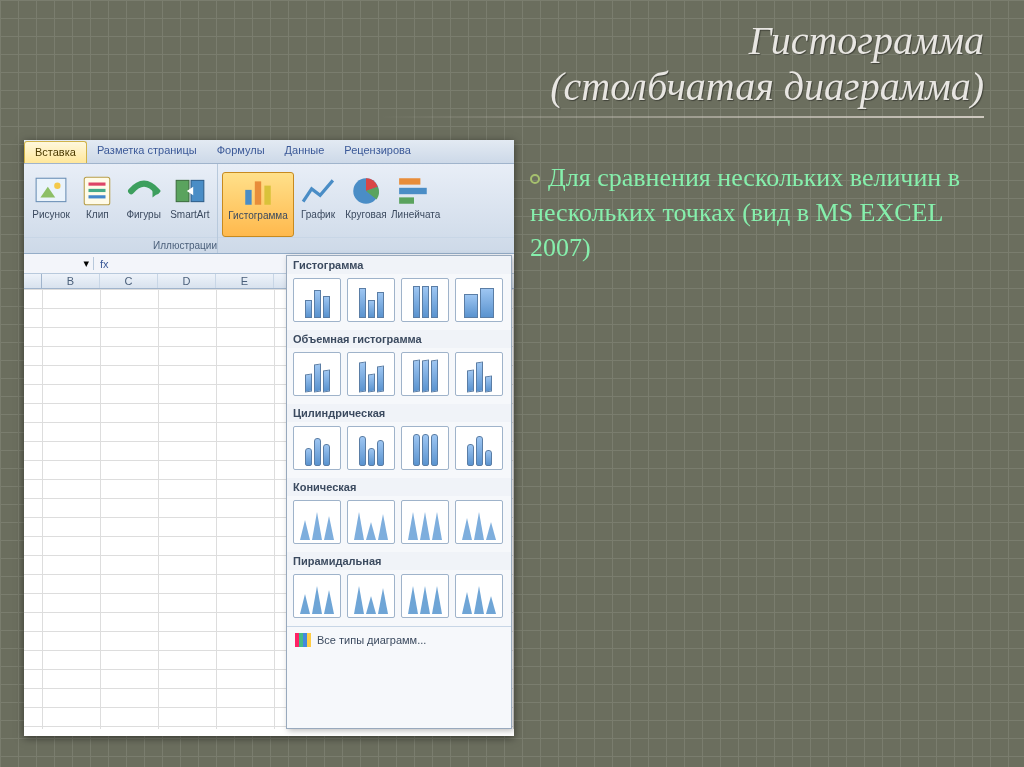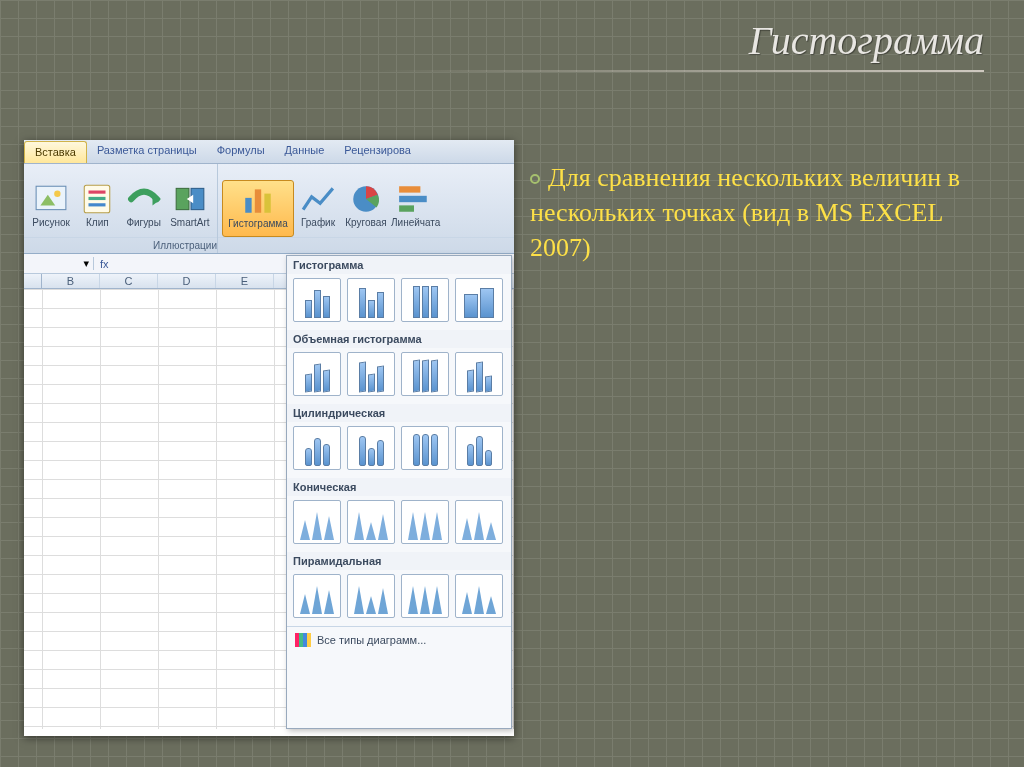--- a/index.html
+++ b/index.html
@@ -25,21 +25,21 @@
   text-shadow: 1px 1px 1px rgba(0,0,0,.4);
 }
 .title-underline {
   height: 2px;
   background: linear-gradient(to left, #cfc9c0, transparent);
   margin-top: 6px;
 }
 .bullet-text {
   position: absolute;
   top: 160px; left: 530px; right: 40px;
-  color: #fde047;
+  color: #86efac;
   font-size: 26px;
   line-height: 1.35;
 }
 .bullet-marker {
   display: inline-block;
   width: 10px; height: 10px;
   border: 2px solid #a6c06e;
   border-radius: 50%;
   margin-right: 8px;
   vertical-align: 2px;
@@ -79,21 +79,21 @@
   display: flex;
   background: linear-gradient(#e8eef7, #cdd9e8);
   height: 90px;
   border-bottom: 1px solid #94adc8;
 }
 .group {
   display: flex;
   flex-direction: column;
   border-right: 1px solid #b8c9dc;
 }
-.group-btns { display: flex; padding: 16px 4px 0; flex: 1; }
+.group-btns { display: flex; padding: 8px 4px 0; flex: 1; }
 .group-label {
   text-align: right;
   font-size: 10px;
   color: #4a5f7a;
   border-top: 1px solid #c8d6e6;
   padding: 2px 0;
 }
 .big-btn {
   width: 48px;
   text-align: center;
@@ -203,20 +203,21 @@
 .mini-chart-ic {
   width: 16px; height: 14px;
   background: linear-gradient(90deg,#f26 4px,#4b8 4px 8px,#48d 8px 12px,#fc4 12px);
 }
 </style>
 </head>
 <body>
 
 <div class="slide-title">
   <span>Гистограмма</span><br>
+  <span>(столбчатая диаграмма)</span>
   <div class="title-underline"></div>
 </div>
 
 <div class="bullet-text">
   <span class="bullet-marker"></span><span>Для сравнения нескольких величин в нескольких точках (вид в MS EXCEL 2007)</span>
 </div>
 
 <div class="excel-screenshot">
 
   <div class="ribbon-tabs">

